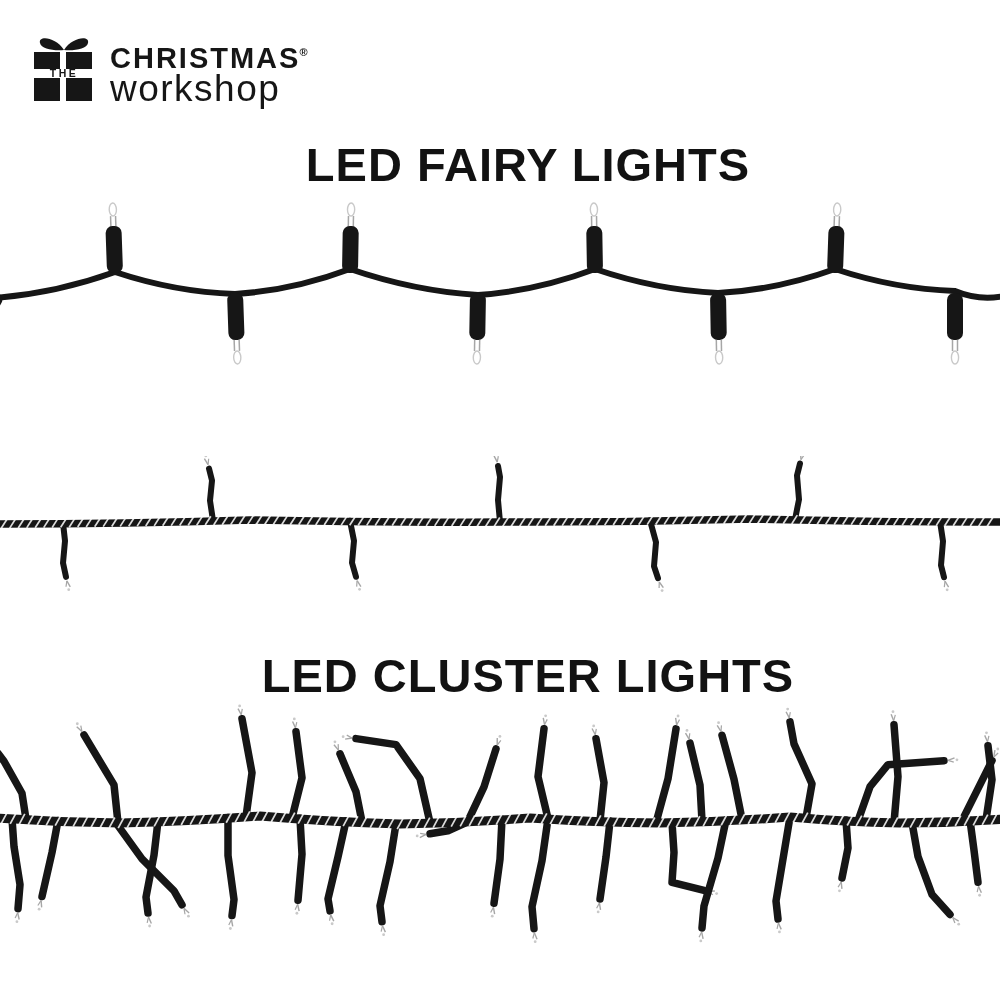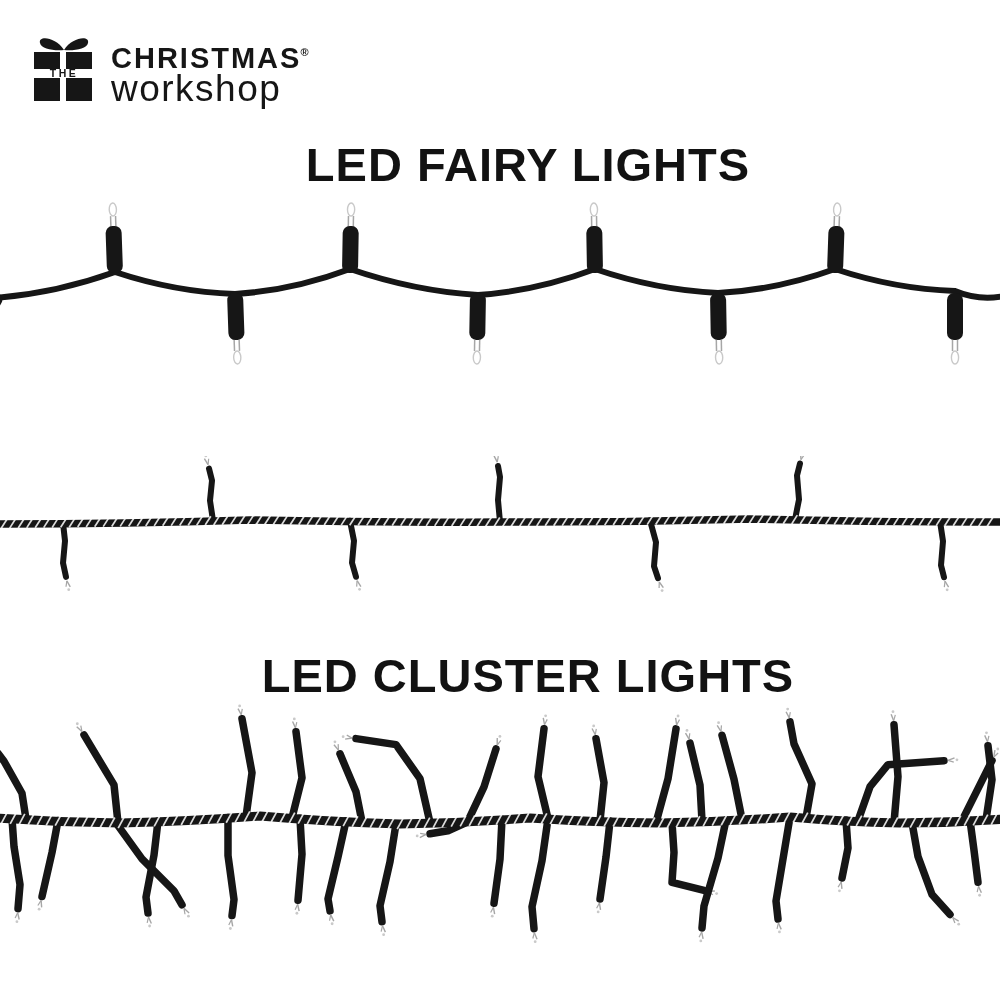--- a/index.html
+++ b/index.html
@@ -1,24 +1,24 @@
 <!DOCTYPE html>
 <html><head>
 <meta charset="utf-8">
 <style>
   html,body{margin:0;padding:0;background:#fff;}
   .canvas{position:relative;width:1000px;height:1000px;background:#ffffff;overflow:hidden;
           font-family:"Liberation Sans",sans-serif;color:#161616;}
   
-  .logo{position:absolute;left:32px;top:18px;display:flex;align-items:flex-start;}
+  .logo{position:absolute;left:32px;top:18px;display:flex;align-items:flex-start;gap:7px;}
   .giftbox{width:64px;height:68px;margin-top:17px;}
   .giftbox .blk{fill:#161616;}
   .giftbox .the{font-family:"Liberation Sans",sans-serif;font-weight:bold;font-size:10.5px;
                 letter-spacing:2.5px;fill:#161616;}
-  .logo-words{margin-left:15px;margin-top:26px;}
+  .logo-words{margin-left:7px;margin-top:26px;}
   .brand-row{line-height:1;white-space:nowrap;}
   .brand{font-size:29px;font-weight:bold;letter-spacing:2px;}
   .reg{font-size:11px;font-weight:bold;position:relative;top:-12px;left:-1px;}
   .workshop{font-size:37px;font-weight:normal;letter-spacing:1.5px;line-height:1;margin-top:-3px;}
   
   .sec-title{position:absolute;left:0;width:1000px;text-align:center;font-size:47px;font-weight:bold;
              letter-spacing:1px;line-height:1;color:#121212;padding-left:28px;}
   #t-fairy{top:141px;} #t-string{top:395px;} #t-cluster{top:652px;}
   
   .strand{position:absolute;left:0;width:1000px;display:block;}

